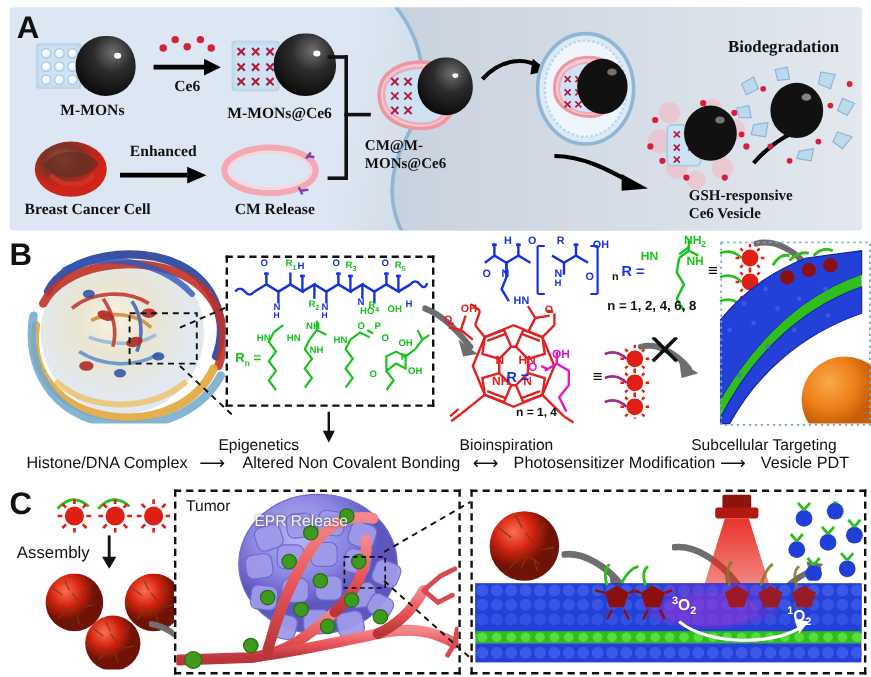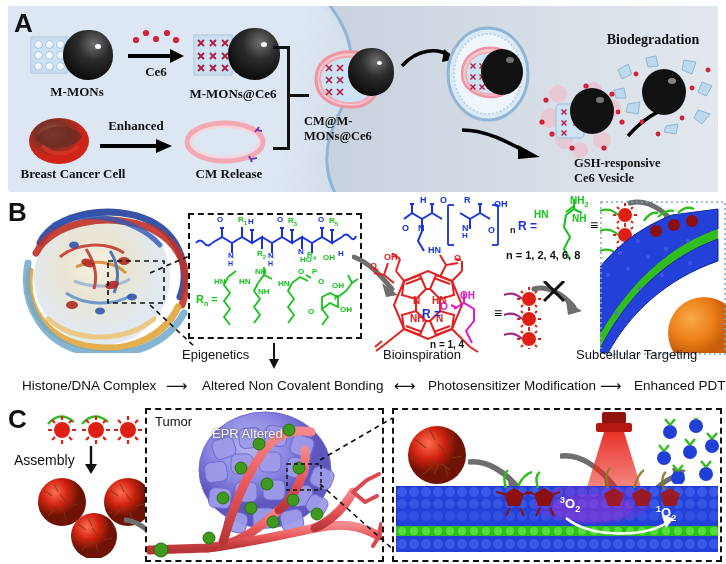--- a/index.html
+++ b/index.html
@@ -30,21 +30,21 @@
 
   
   #panelB{left:0px;top:195px;width:726px;height:165px;background:#fff;}
   .chembox{position:absolute;border:2px dashed #111;background:#fff;}
   .chem{position:absolute;font-weight:bold;white-space:nowrap;}
   .blue{color:#1531e0;}
   .green{color:#16c21c;}
   .red{color:#e12020;}
   .mag{color:#e018c8;}
   .blk{color:#111;}
-  .capB{font:13px "Liberation Sans",sans-serif;color:#111;white-space:nowrap;}
+  .capB{font:13px "Liberation Sans",sans-serif;color:#111;white-space:nowrap;margin-top:16px;}
 
   
   #flow{left:0;top:378px;width:726px;height:22px;}
   .flowtxt{font:13.5px "Liberation Sans",sans-serif;color:#111;white-space:nowrap;}
 
   
   #panelC{left:0px;top:400px;width:726px;height:164px;background:#fff;}
   .dashbox{position:absolute;border:2px dashed #111;background:#fff;}
   .capC{font:13px "Liberation Sans",sans-serif;color:#111;white-space:nowrap;}
 
@@ -725,21 +725,21 @@
   <span class="abs capB" style="left:576px;top:152px">Subcellular Targeting</span>
 </div>
 
 <div class="abs" id="flow">
   <span class="abs flowtxt" style="left:22px;top:0">Histone/DNA Complex</span>
   <span class="abs flowtxt" style="left:166px;top:-1px;font-size:15px">⟶</span>
   <span class="abs flowtxt" style="left:202px;top:0">Altered Non Covalent Bonding</span>
   <span class="abs flowtxt" style="left:394px;top:-1px;font-size:15px">⟷</span>
   <span class="abs flowtxt" style="left:428px;top:0">Photosensitizer Modification</span>
   <span class="abs flowtxt" style="left:600px;top:-1px;font-size:15px">⟶</span>
-  <span class="abs flowtxt" style="left:634px;top:0">Enhanced PDT</span>
+  <span class="abs flowtxt" style="left:634px;top:0">Vesicle PDT</span>
 </div>
 
 <div class="abs" id="panelC">
 
   <span class="abs panel-letter" style="left:8px;top:4px">C</span>
 
   <svg class="abs" style="left:42px;top:8px" width="100" height="36">
     <g stroke="#2fbe1e" stroke-width="2.4" fill="none">
       <path d="M6,16 q12,-14 26,-2"></path>
           <path d="M40,16 q12,-14 26,-2"></path>
@@ -1123,16 +1123,16 @@
         <circle cx="56" cy="28" r="7" fill="#1f3fd6"></circle>
         <path d="M56,21 l-5,-6 M56,21 l5,-6" stroke="#2fbe1e" stroke-width="2.4" fill="none"></path>
         <circle cx="22" cy="60" r="7" fill="#1f3fd6"></circle>
         <path d="M22,53 l-5,-6 M22,53 l5,-6" stroke="#2fbe1e" stroke-width="2.4" fill="none"></path>
         <circle cx="50" cy="56" r="7" fill="#1f3fd6"></circle>
         <path d="M50,49 l-5,-6 M50,49 l5,-6" stroke="#2fbe1e" stroke-width="2.4" fill="none"></path>
       </g>
     </svg>
   </div>
 
-  <span class="abs" style="left:212px;top:26px;font:13px 'Liberation Sans',sans-serif;color:#f2f2f2;text-shadow:0 0 3px rgba(0,0,0,.55);z-index:50">EPR Altered</span>
+  <span class="abs" style="left:212px;top:26px;font:13px 'Liberation Sans',sans-serif;color:#f2f2f2;text-shadow:0 0 3px rgba(0,0,0,.55);z-index:50">EPR Release</span>
 </div>
 
 </div>
 
 </body></html>

